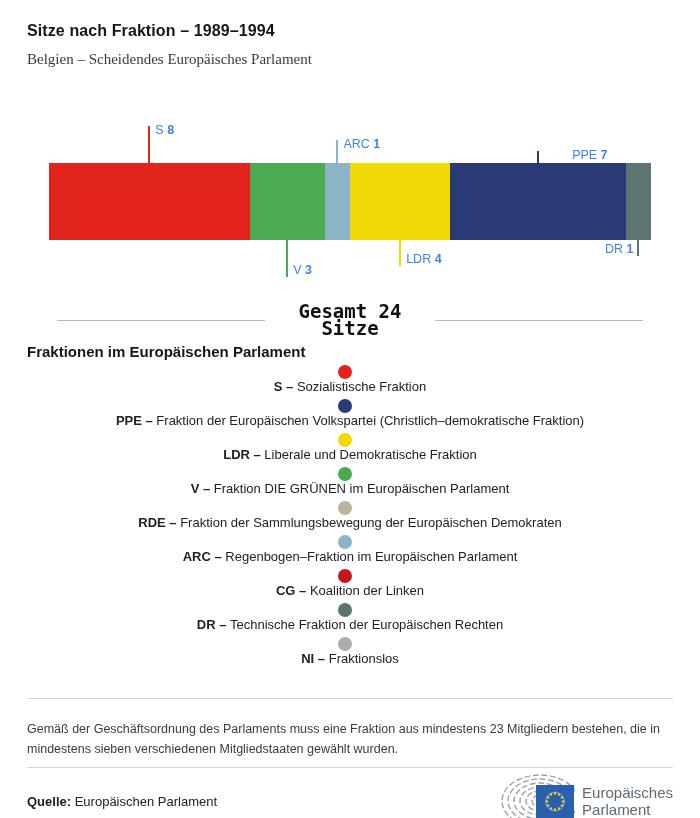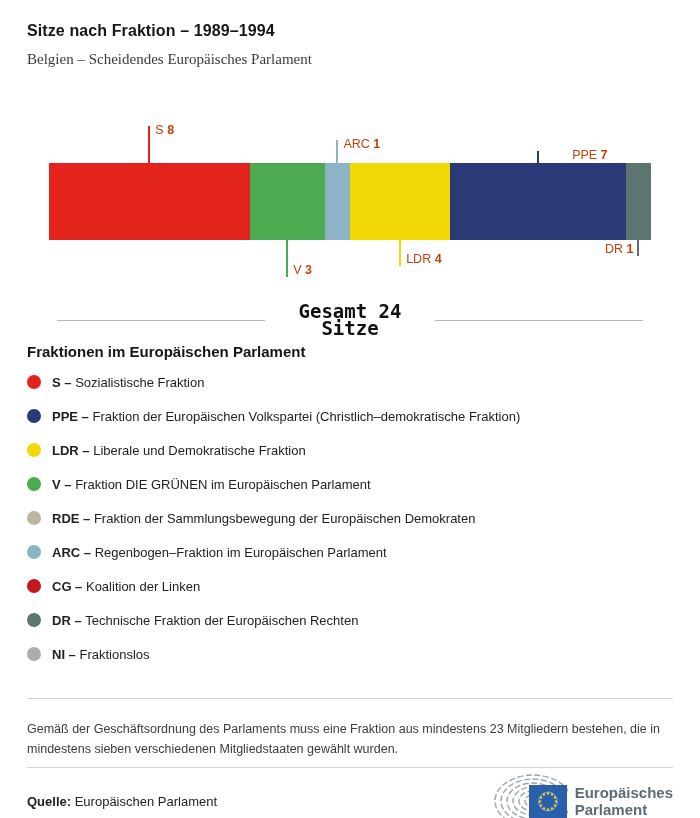--- a/index.html
+++ b/index.html
@@ -17,38 +17,38 @@
 
   
   .chart { position: relative; margin: 47px 22px 0; height: 165px; }
   .bar {
     position: absolute; left: 0; right: 0; top: 48px; height: 77px;
     display: flex;
   }
   .bar > div { height: 100%; }
   .tick { position: absolute; width: 2px; transform: translateX(-1px); }
   .seg-label {
-    position: absolute; font-size: 12.5px; color: #c2410c; white-space: nowrap;
+    position: absolute; font-size: 12.5px; color: #3b82f6; white-space: nowrap;
     line-height: 15px;
   }
   .seg-label b { font-weight: bold; }
 
   
   .total-row { display: flex; align-items: center; margin: 23px 30px 0; }
   .total-rule { flex: 1; border-top: 1px solid #b9b9b9; }
   .total-text {
     padding: 0 34px; text-align: center;
     font-family: "DejaVu Sans Mono", monospace;
     font-size: 19px; font-weight: bold; line-height: 17px; color: #111;
   }
 
   
   .legend-heading { margin-top: 6px; font-size: 15px; font-weight: bold; color: #161614; }
   .legend { list-style: none; margin-top: 5px; }
-  .legend li { display: flex; align-items: center; height: 34px; }
+  .legend li { display: flex; align-items: center; height: 34px; flex-direction: column; }
   .dot { width: 14px; height: 14px; border-radius: 50%; flex: 0 0 14px; margin-right: 11px; }
   .ltxt { font-size: 13px; color: #222; }
   .ltxt b { font-weight: bold; }
 
   hr.divider { border: none; border-top: 1px solid #d4d4d4; }
   .hr1 { margin-top: 27px; }
   .hr2 { margin-top: 8px; }
 
   .footnote {
     margin-top: 20px; max-width: 650px;
@@ -57,21 +57,21 @@
 
   
   .source-row {
     margin-top: 5px; height: 56px;
     display: flex; justify-content: space-between; align-items: center;
   }
   .source { font-size: 13px; color: #222; }
   .source b { font-weight: bold; }
   .logo { display: flex; align-items: center; }
   .logo-text {
-    margin-left: 7px; font-size: 15px; font-weight: bold;
+    margin-left: 7px; font-size: 15px; font-weight: normal;
     line-height: 17px; color: #5d6b77;
   }
 </style>
 </head>
 <body>
 
 <div class="page">
 
   <h1 class="title">Sitze nach Fraktion – 1989–1994</h1>
   <p class="subtitle">Belgien – Scheidendes Europäisches Parlament</p>

